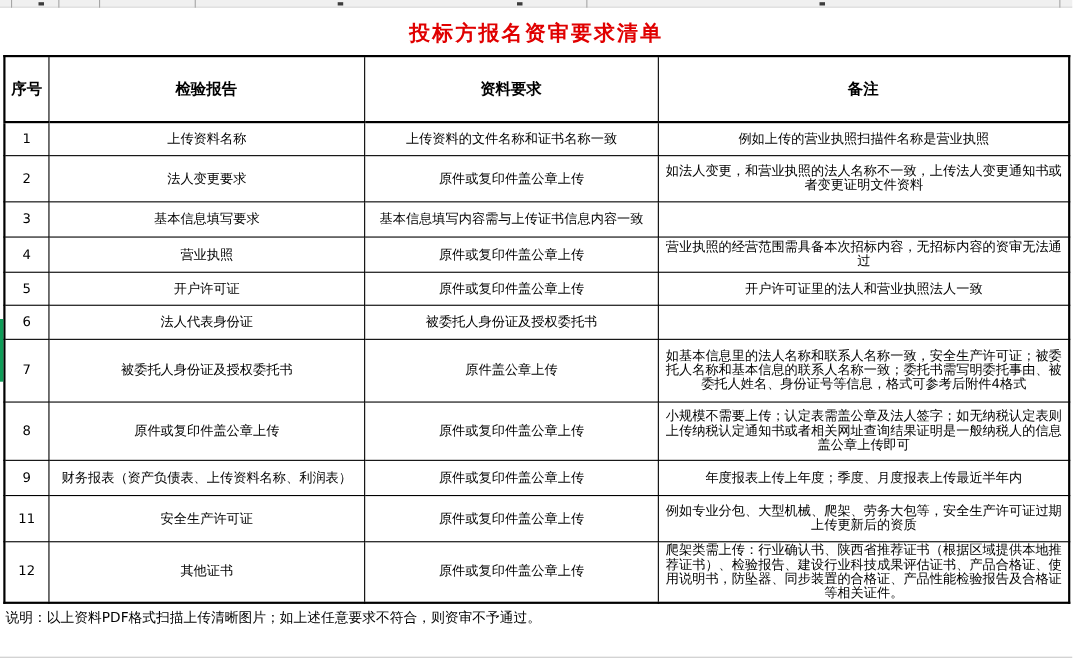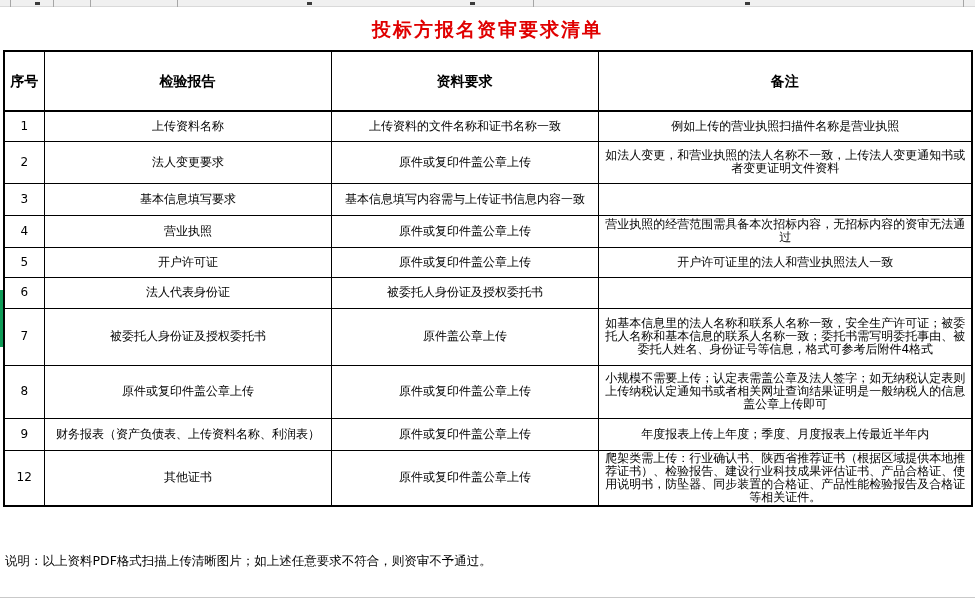--- a/index.html
+++ b/index.html
@@ -168,20 +168,26 @@
   </tr>
 
   <tr style="height: 32px;">
     <td class="no-cell">9</td>
     <td>财务报表（资产负债表、上传资料名称、利润表）</td>
     <td>原件或复印件盖公章上传</td>
     <td>年度报表上传上年度；季度、月度报表上传最近半年内</td>
   </tr>
 
 
+  <tr style="height: 42px;">
+    <td class="no-cell">11</td>
+    <td>安全生产许可证</td>
+    <td>原件或复印件盖公章上传</td>
+    <td>例如专业分包、大型机械、爬架、劳务大包等，安全生产许可证过期上传更新后的资质</td>
+  </tr>
 
   <tr style="height: 55px;">
     <td class="no-cell">12</td>
     <td>其他证书</td>
     <td>原件或复印件盖公章上传</td>
     <td>爬架类需上传：行业确认书、陕西省推荐证书（根据区域提供本地推荐证书）、检验报告、建设行业科技成果评估证书、产品合格证、使用说明书，防坠器、同步装置的合格证、产品性能检验报告及合格证等相关证件。</td>
   </tr>
 </tbody>
   </table>
 </div>

